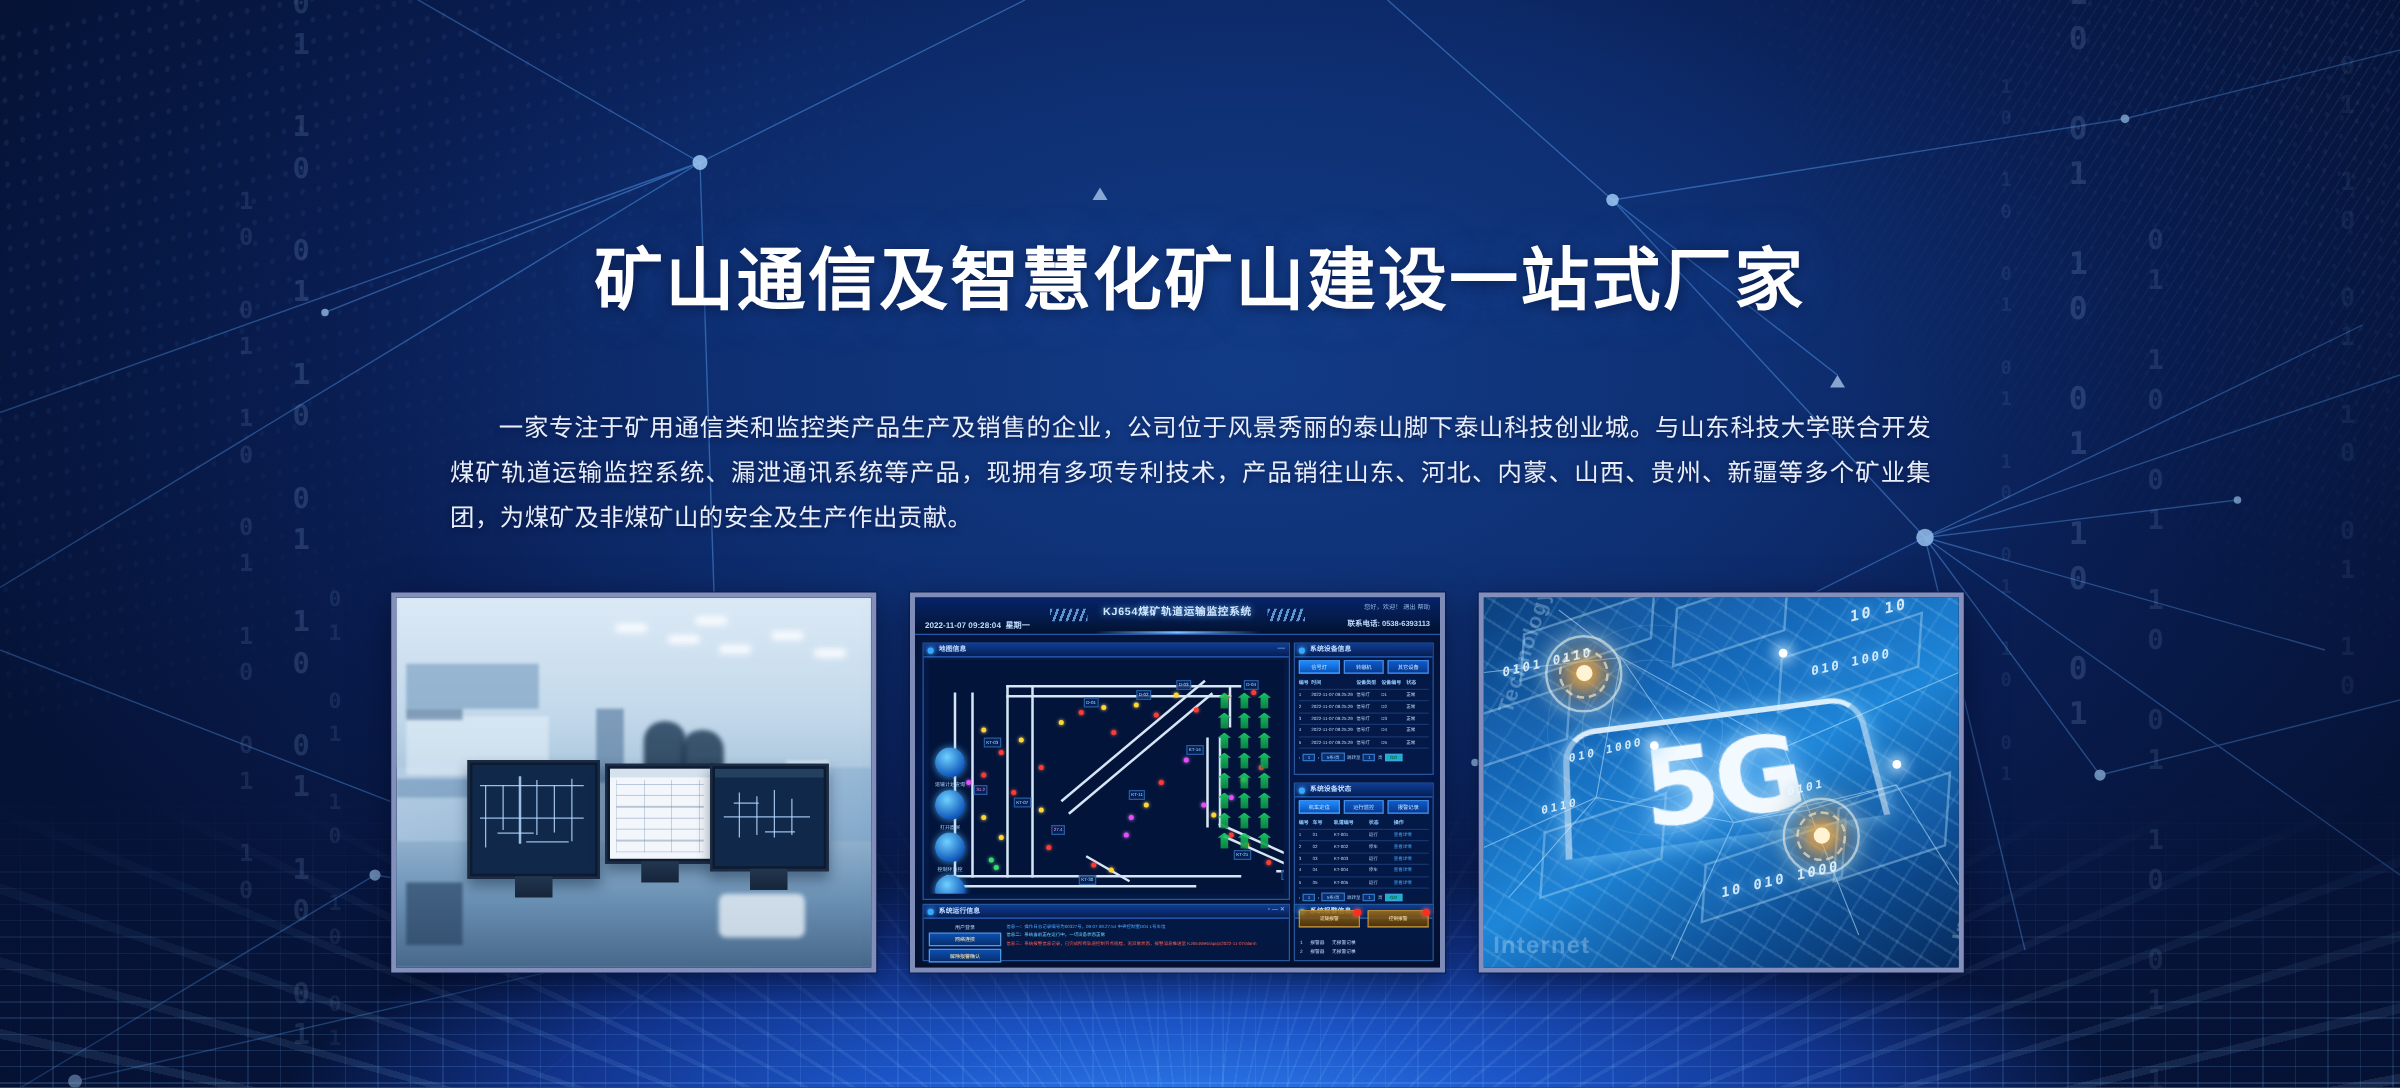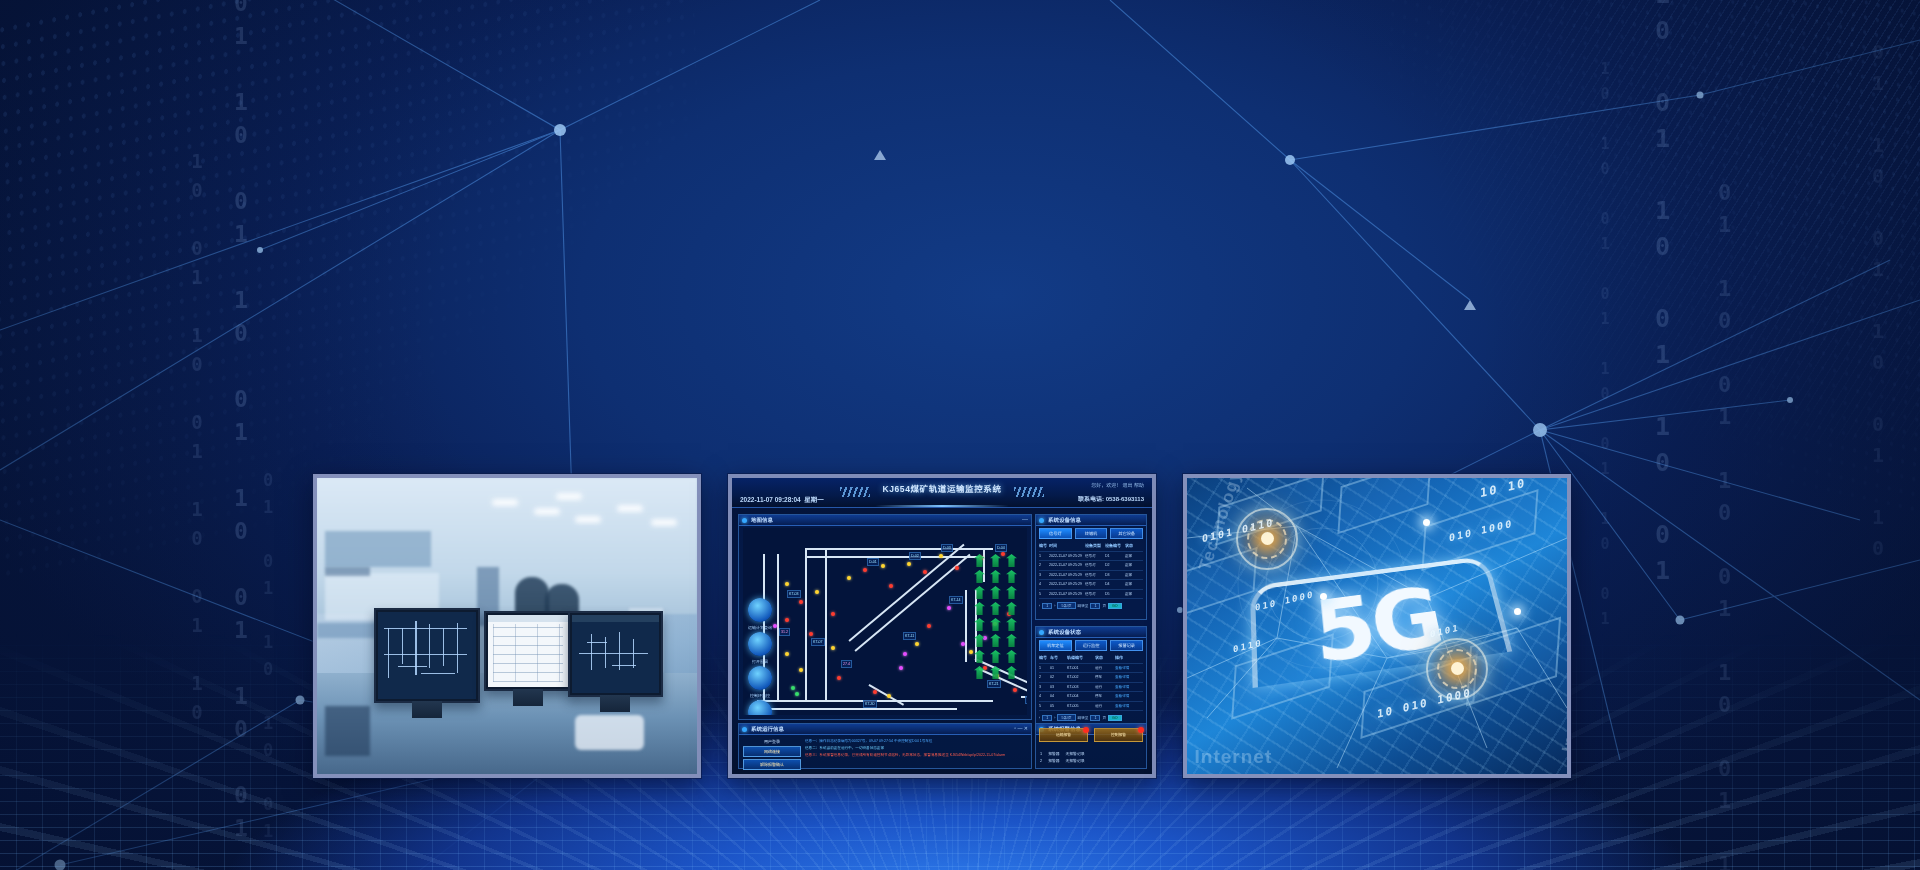--- a/index.html
+++ b/index.html
@@ -418,21 +418,23 @@
 
   <div class="vignette"></div>
 
   <div class="floor">
     <div class="floor-hex"></div>
     <div class="floor-rays"></div>
   </div>
 
   <div class="content">
 
-
+    <h1 class="headline">矿山通信及智慧化矿山建设一站式厂家</h1>
+
+    <p class="blurb">一家专注于矿用通信类和监控类产品生产及销售的企业，公司位于风景秀丽的泰山脚下泰山科技创业城。与山东科技大学联合开发煤矿轨道运输监控系统、漏泄通讯系统等产品，现拥有多项专利技术，产品销往山东、河北、内蒙、山西、贵州、新疆等多个矿业集团，为煤矿及非煤矿山的安全及生产作出贡献。</p>
 
     <div class="gallery">
 
       <div class="shot a">
         <div class="shot-inner blurwrap">
           <div class="room">
             <div class="ceil"></div>
             <div class="lamp" style="left:46%;  top:7%;"></div>
             <div class="lamp" style="left:57%;  top:10%;"></div>
             <div class="lamp" style="left:68%;  top:13%;"></div>

